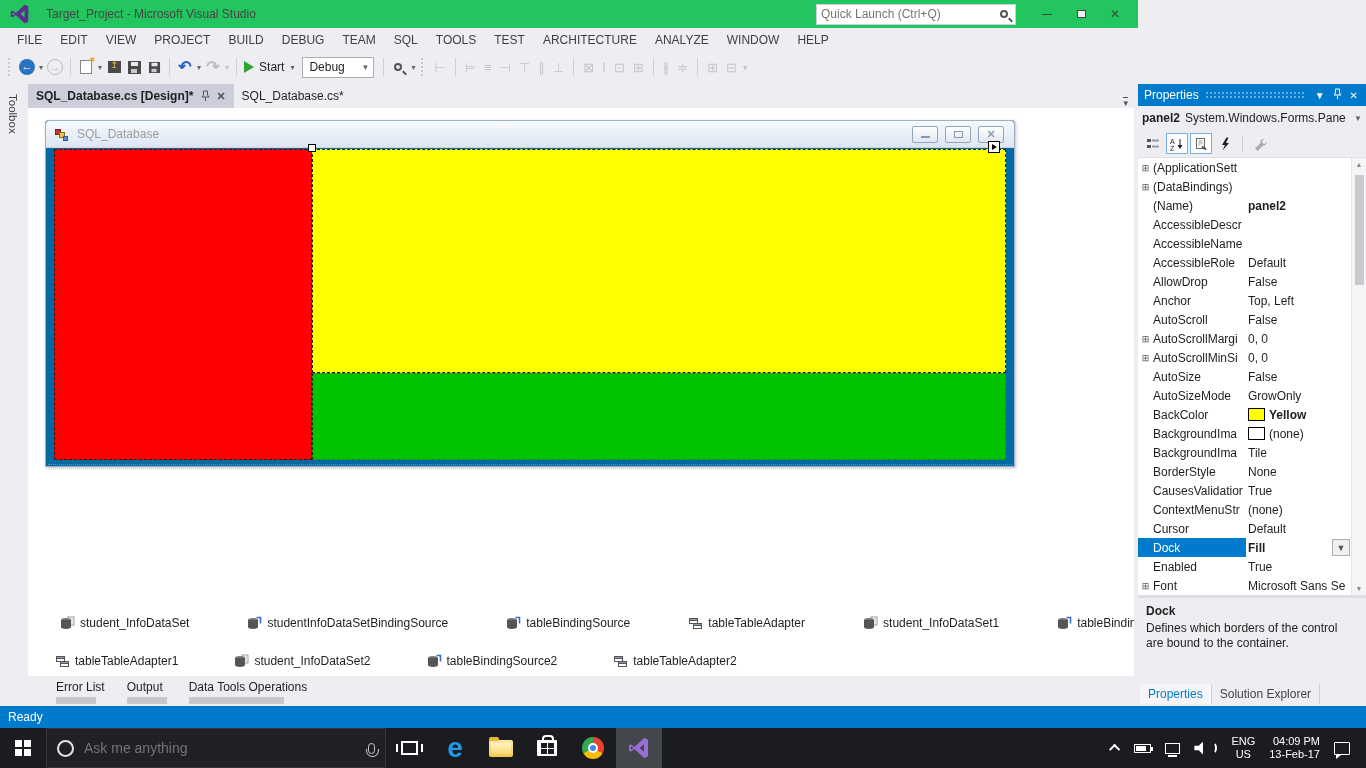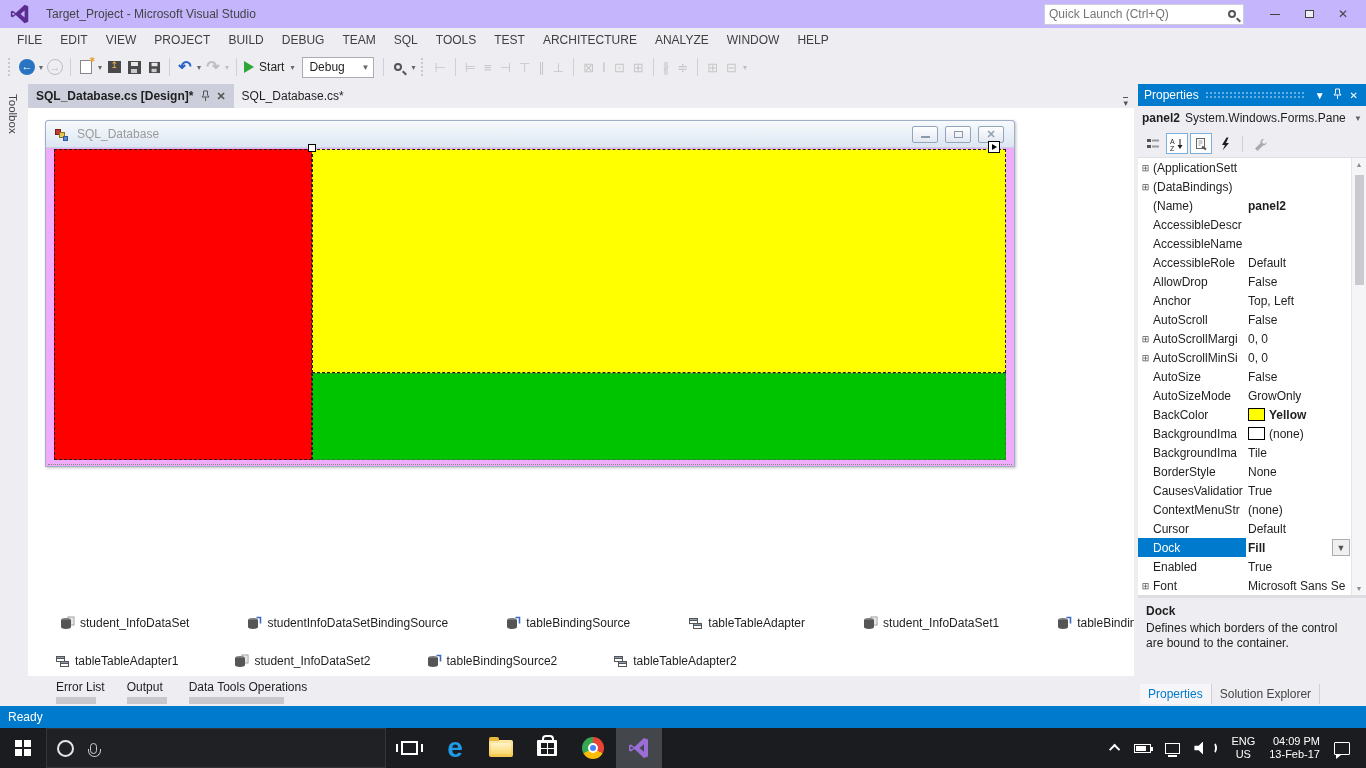--- a/index.html
+++ b/index.html
@@ -1,20 +1,20 @@
 <!DOCTYPE html>
 <html><head>
 <meta charset="utf-8">
 <style>
   * { margin:0; padding:0; box-sizing:border-box; }
   html,body { width:1366px; height:768px; overflow:hidden; }
   body { font-family:"Liberation Sans", sans-serif; background:#EEEEF2; position:relative; font-size:12px; color:#1E1E1E; }
 
   
-  .titlebar { position:absolute; left:0; top:0; width:1366px; height:28px; background:#c4b5fd; display:flex; align-items:center; }
+  .titlebar { position:absolute; left:0; top:0; width:1138px; height:28px; background:#22c55e; display:flex; align-items:center; }
   .vs-logo { width:24px; height:22px; margin:0 14px 0 8px; }
   .win-title { color:#444; font-size:12px; flex:0 0 auto; }
   .title-spacer { flex:1; }
   .quick-launch { width:200px; height:21px; background:#FFFFFF; border:1px solid #CCCEDB; display:flex; align-items:center; padding:0 4px; }
   .quick-launch input { border:none; outline:none; flex:1; font-size:12px; color:#777; font-family:"Liberation Sans",sans-serif; background:transparent; }
   .mag { width:8px; height:8px; border:2px solid #555; border-radius:50%; position:relative; margin-right:3px; }
   .mag::after { content:""; position:absolute; width:5px; height:2px; background:#555; transform:rotate(45deg); left:6px; top:7px; }
   .win-btns { display:flex; margin:0 6px 0 14px; }
   .win-btn { width:34px; height:24px; display:flex; align-items:center; justify-content:center; color:#444; font-size:12px; }
   .wb-min { width:10px; height:1px; background:#444; }
@@ -59,21 +59,21 @@
   
   .tabstrip { position:absolute; left:28px; top:84px; width:1106px; height:24px; display:flex; align-items:flex-end; }
   .doc-tab { height:24px; display:flex; align-items:center; padding:0 8px; font-size:12px; color:#1E1E1E; }
   .doc-tab.active { background:#CCCEDB;font-weight:bold; }
   .tab-pin { margin-left:8px; }
   .tab-close { margin-left:6px; color:#555; font-size:11px; }
   .tab-overflow { margin-left:auto; margin-right:6px; color:#555; font-size:9px; border-top:1px solid #555; line-height:10px; }
 
   
   .designer { position:absolute; left:28px; top:108px; width:1106px; height:568px; background:#FFFFFF; overflow:hidden; }
-  .form-win { position:absolute; left:17px; top:12px; width:970px; height:347px; border:1px solid #9FB0C6; border-radius:3px 3px 0 0; box-shadow:1px 1px 3px rgba(0,0,0,.25); background:#f0abfc; }
+  .form-win { position:absolute; left:17px; top:12px; width:970px; height:347px; border:1px solid #9FB0C6; border-radius:3px 3px 0 0; box-shadow:1px 1px 3px rgba(0,0,0,.25); background:#0369a1; }
   .form-titlebar { height:27px; background:linear-gradient(#F7FAFD,#DCE6F2); border-bottom:1px solid #C8D4E2; display:flex; align-items:center; border-radius:3px 3px 0 0; }
   .form-icon { width:14px; height:13px; position:relative; margin:0 8px 0 9px; }
   .form-icon i { position:absolute; display:block; }
   .fi-r { left:0; top:1px; width:6px; height:6px; background:#C23B2E; border:1px solid #7A2018; }
   .fi-y { left:4px; top:4px; width:6px; height:6px; background:#E8C84C; border:1px solid #8A7420; }
   .fi-b { left:8px; top:8px; width:5px; height:5px; background:#5B8DD6; border:1px solid #2D5A9E; }
   .form-title { color:#9B9B9B; font-size:12px; }
   .form-btns { margin-left:auto; display:flex; gap:7px; margin-right:10px; }
   .fbtn { width:26px; height:17px; border:1px solid #93A5BC; border-radius:2px; background:linear-gradient(#FEFEFE,#E3E8F1); display:flex; align-items:center; justify-content:center; color:#8A99AC; }
   .fbtn .min-g { width:9px; height:2px; background:#8A99AC; margin-top:5px; }
@@ -710,20 +710,21 @@
   <div class="tb-slot tb-start">
     <span class="win-grid">
         <i></i>
         <i></i>
         <i></i>
         <i></i>
       </span>
   </div>
   <div class="cortana">
     <span class="cortana-circle"></span>
+    <input placeholder="Ask me anything" style="">
     <span class="mic"></span>
   </div>
   <div class="tb-slot">
       <span class="taskview"></span>
     </div>
   <div class="tb-slot">
       <span class="edge-e">e</span>
     </div>
   <div class="tb-slot">
       <span class="folder"></span>

